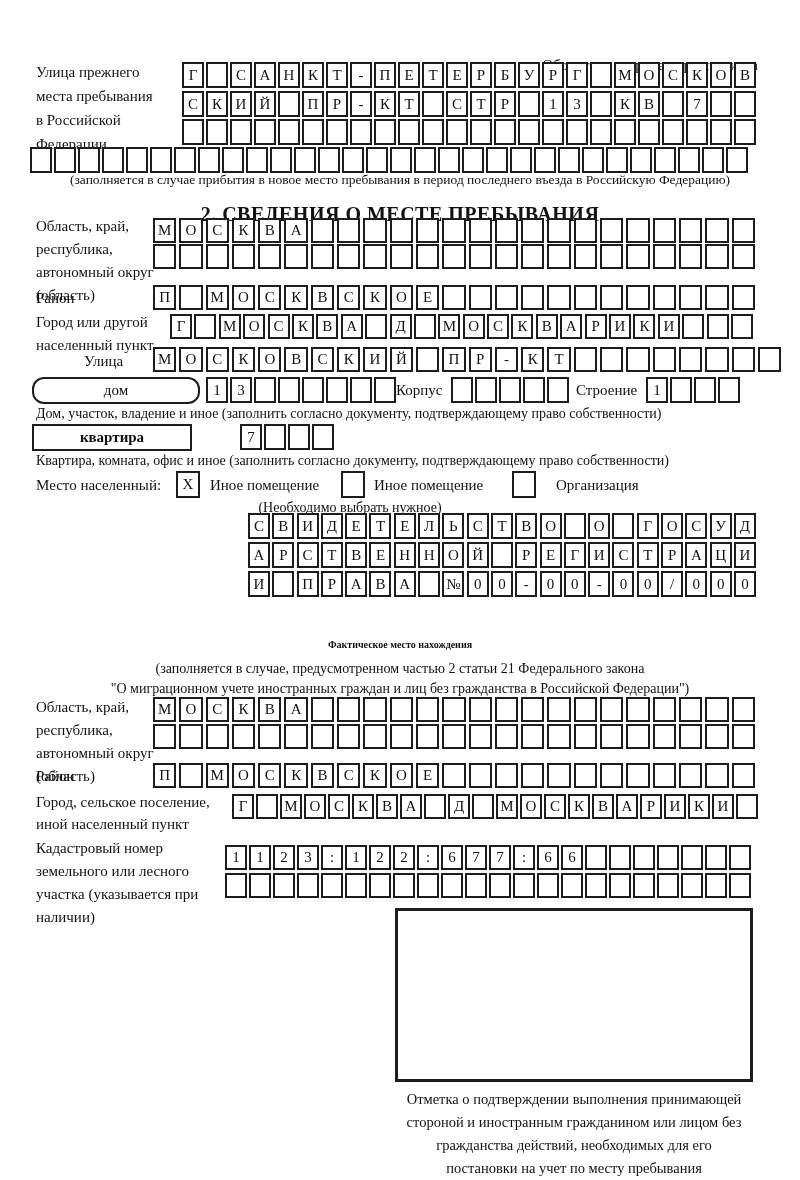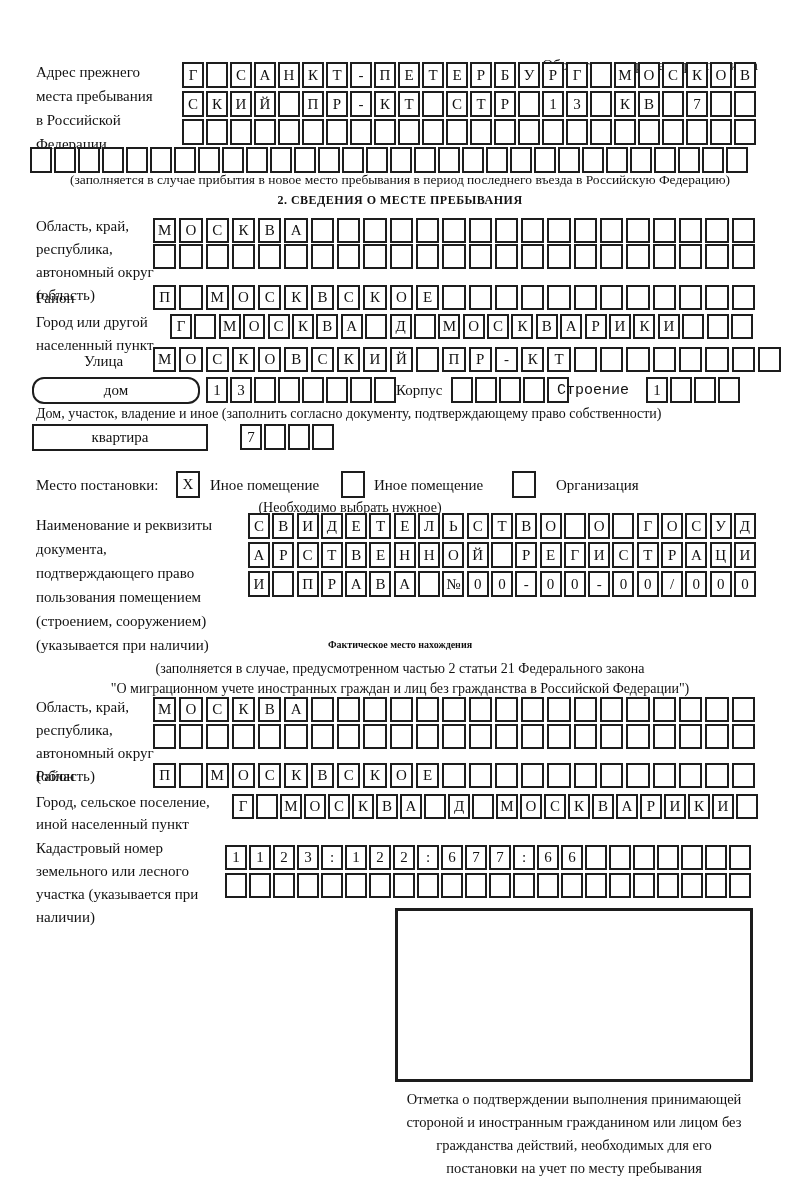--- a/index.html
+++ b/index.html
@@ -15,30 +15,30 @@
   .cell{flex:none;width:22px;height:26px;border:2px solid #1d1d1d;box-sizing:border-box;
         display:flex;align-items:center;justify-content:center;font-size:15px;background:#fff;}
   .row-b{gap:3px;}  .row-b .cell{width:23.3px;height:25px;}
   .row-c{gap:2.4px;}.row-c .cell{height:25px;}
   .row-d{gap:2px;}  .row-d .cell{height:25px;}
   .row-doc{gap:2.3px;}.row-doc .cell{height:26px;}
   .row-check .cell{width:24px;height:27px;}
   .namebox{border:2px solid #1d1d1d;box-sizing:border-box;display:flex;
            align-items:center;justify-content:center;font-size:15px;background:#fff;}
   .bigbox{border:3px solid #1d1d1d;box-sizing:border-box;background:#fff;}
-  .h2{font-size:12px;letter-spacing:.5px;}
+  .h2{font-size:20px;letter-spacing:.5px;margin-top:10px;}
 </style>
 </head>
 <body>
 
 <div class="page">
 
   <div class="abs lbl" style="top:22px;right:42px;margin-top:32px;">Оборотная сторона первого листа</div>
 
-  <div class="abs lbl" style="left:36px;top:60px;width:125px;line-height:24px;">Адрес прежнего места пребывания в Российской Федерации</div>
+  <div class="abs lbl" style="left:36px;top:60px;width:125px;line-height:24px;">Улица прежнего места пребывания в Российской Федерации</div>
   <div class="abs boxrow" style="left:182px;top:62px;">
       <span class="cell">Г</span>
       <span class="cell"></span>
       <span class="cell">С</span>
       <span class="cell">А</span>
       <span class="cell">Н</span>
       <span class="cell">К</span>
       <span class="cell">Т</span>
       <span class="cell">-</span>
       <span class="cell">П</span>
@@ -293,53 +293,53 @@
       <span class="cell"></span>
     </div>
   <div class="abs lbl" style="left:396px;top:379px;">Корпус</div>
   <div class="abs boxrow" style="left:451px;top:377px;">
       <span class="cell"></span>
       <span class="cell"></span>
       <span class="cell"></span>
       <span class="cell"></span>
       <span class="cell"></span>
     </div>
-  <div class="abs lbl" style="left:557px;top:379px;font-family:Liberation Mono, monospace;">Строение</div>
+  <div class="abs lbl" style="left:576px;top:379px;">Строение</div>
   <div class="abs boxrow" style="left:646px;top:377px;">
       <span class="cell">1</span>
       <span class="cell"></span>
       <span class="cell"></span>
       <span class="cell"></span>
     </div>
   <div class="abs cap" style="left:36px;top:406px;">Дом, участок, владение и иное (заполнить согласно документу, подтверждающему право собственности)</div>
 
-  <div class="abs namebox" style="left:32px;top:424px;width:176px;height:27px;">квартира</div>
+  <div class="abs namebox" style="left:32px;top:424px;width:160px;height:27px;font-weight:bold;">квартира</div>
   <div class="abs boxrow" style="left:240px;top:424px;">
       <span class="cell">7</span>
       <span class="cell"></span>
       <span class="cell"></span>
       <span class="cell"></span>
     </div>
-
-  <div class="abs lbl" style="left:36px;top:474px;">Место постановки:</div>
+  <div class="abs cap" style="left:36px;top:453px;">Квартира, комната, офис и иное (заполнить согласно документу, подтверждающему право собственности)</div>
+
+  <div class="abs lbl" style="left:36px;top:474px;">Место населенный:</div>
   <div class="abs boxrow row-check" style="left:176px;top:471px;">
       <span class="cell">X</span>
     </div>
   <div class="abs lbl" style="left:210px;top:474px;">Иное помещение</div>
   <div class="abs boxrow row-check" style="left:341px;top:471px;">
       <span class="cell"></span>
     </div>
   <div class="abs lbl" style="left:374px;top:474px;">Иное помещение</div>
   <div class="abs boxrow row-check" style="left:512px;top:471px;">
       <span class="cell"></span>
     </div>
   <div class="abs lbl" style="left:556px;top:474px;">Организация</div>
   <div class="abs cap center" style="left:240px;top:500px;width:220px;">(Необходимо выбрать нужное)</div>
 
-  <div class="abs lbl" style="left:36px;top:513px;width:190px;line-height:24px;">Наименование и реквизиты документа, подтверждающего право пользования помещением (строением, сооружением) (указывается при наличии)</div>
   <div class="abs boxrow row-doc" style="left:248px;top:513px;">
       <span class="cell">С</span>
       <span class="cell">В</span>
       <span class="cell">И</span>
       <span class="cell">Д</span>
       <span class="cell">Е</span>
       <span class="cell">Т</span>
       <span class="cell">Е</span>
       <span class="cell">Л</span>
       <span class="cell">Ь</span>

